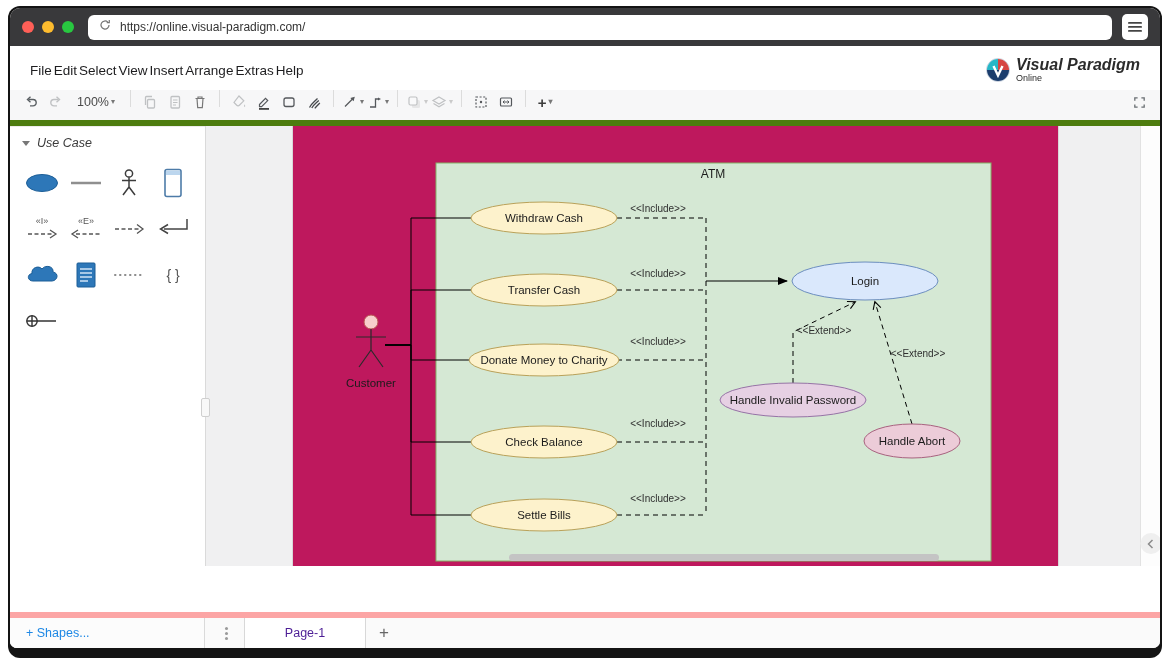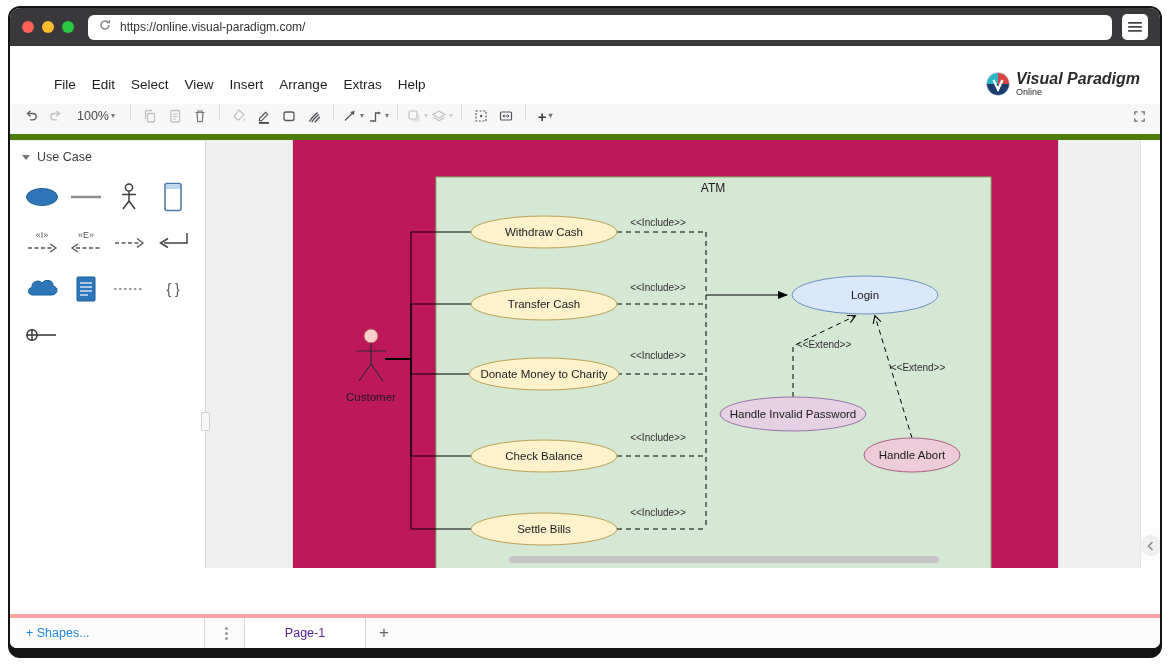--- a/index.html
+++ b/index.html
@@ -17,21 +17,21 @@
   }
   
   .chrome { height:38px; background:#39393b; display:flex; align-items:center; padding:0 12px; gap:10px; flex:0 0 auto; }
   .lights { display:flex; gap:8px; margin-right:4px; }
   .light { width:12px; height:12px; border-radius:50%; }
   .light.red{background:#ff5f57;} .light.yellow{background:#febc2e;} .light.green{background:#28c840;}
   .urlbar { flex:1; height:25px; background:#fff; border-radius:6px; display:flex; align-items:center; padding:0 10px; gap:8px; }
   .url-text { font-size:12px; color:#333; white-space:nowrap; }
   .menu-btn { width:26px; height:26px; background:#fff; border-radius:5px; display:flex; align-items:center; justify-content:center; }
   
-  .menubar { height:40px; background:#fff; display:flex; align-items:center; padding:18px 20px 0 20px; gap:16px; font-size:13.5px; color:#1d1d1f; flex:0 0 auto;margin-left:24px; }
+  .menubar { height:40px; background:#fff; display:flex; align-items:center; padding:4px 20px 0 20px; gap:2px; font-size:13.5px; color:#1d1d1f; flex:0 0 auto; }
   .menu-item { cursor:default; }
   .menubar .spacer { flex:1; }
   .vp-logo { display:flex; align-items:center; gap:5px; }
   .vp-text { line-height:1.1; }
   .vp-line1 { font-size:16px; font-weight:bold; color:#2b2b2b;font-style:italic; }
   .vp-line2 { font-size:9px; color:#2b2b2b; }
   
   .toolbar { height:30px; background:#f7f7f8; border-bottom:6px solid #4d7c0f; display:flex; align-items:flex-start; padding:0 10px; gap:3px; flex:0 0 auto; color:#5a5f63; }
   .tb { height:24px; min-width:22px; display:flex; align-items:center; justify-content:center; gap:2px; border-radius:3px; font-size:12.5px; color:#4a4a4a; }
   .tb svg { display:block; }
@@ -42,34 +42,34 @@
   
   .main { flex:1; display:flex; min-height:0; position:relative; }
   .sidebar { width:195px; border-right:1px solid #dadada; background:#fff; display:flex; flex-direction:column; flex:0 0 auto; }
   .search-row { display:flex; align-items:center; padding:10px 6px 8px 12px; gap:5px; }
   .search-box { position:relative; flex:1; }
   .search-input { width:100%; box-sizing:border-box; height:25px; border:1px solid #c9c9c9; border-radius:3px; padding:0 24px 0 8px; font-size:12px; color:#333; outline:none; background:#fff; }
   .search-input::placeholder { color:#9a9a9a; }
   .search-icon { position:absolute; right:5px; top:5px; }
   .vdots { display:flex; flex-direction:column; gap:2px; padding:2px 4px; }
   .vdots i { width:3px; height:3px; border-radius:50%; background:#9a9a9a; }
-  .section-header { display:flex; align-items:center; gap:7px; padding:9px 12px 7px 12px; font-size:12.5px; color:#3c3c3c; border-top:1px solid #ececec; }
+  .section-header { display:flex; align-items:center; gap:7px; padding:9px 12px 7px 12px; font-size:12.5px; color:#3c3c3c; border-top:1px solid #ececec;font-style:italic; }
   .caret-down { width:0; height:0; border-left:4px solid transparent; border-right:4px solid transparent; border-top:5px solid #777; }
   .palette { display:grid; grid-template-columns:repeat(4,1fr); padding:8px 10px; row-gap:10px; }
   .cell { height:36px; display:flex; align-items:center; justify-content:center; }
   .sidebar .fill { flex:1; }
   
   .canvas { flex:1; background:#f0f0f1; position:relative; overflow:hidden; }
   .page { position:absolute; left:86px; top:0; width:765px; height:489px; background:#be185d; border:1px solid #d8d8d8; border-top:none; }
   .hscroll { position:absolute; left:303px; bottom:5px; width:430px; height:7px; border-radius:4px; background:#c4c4c4; }
   .panel-handle { position:absolute; left:191px; top:272px; width:7px; height:17px; background:#f8f8f8; border:1px solid #cfcfcf; border-radius:2px; z-index:5; }
   .rightstrip { width:19px; border-left:1px solid #e2e2e2; background:#fdfdfd; position:relative; flex:0 0 auto; }
   .collapse-btn { position:absolute; bottom:12px; left:50%; transform:translateX(-50%); width:21px; height:21px; border-radius:50%; background:#efefef; display:flex; align-items:center; justify-content:center; }
   
-  .bottombar { height:30px; display:flex; flex:0 0 auto; background:#fafafa; border-top:4px solid #fca5a5;margin-top:46px; }
+  .bottombar { height:30px; display:flex; flex:0 0 auto; background:#fafafa; border-top:6px solid #fca5a5;margin-top:46px; }
   .bb-left { width:195px; border-right:1px solid #dadada; display:flex; align-items:center; padding-left:16px; box-sizing:border-box; background:#fcfcfc; }
   .shapes-link { color:#1e88e5; font-size:12.5px; }
   .bb-right { flex:1; display:flex; align-items:stretch; }
   .bb-dots { display:flex; align-items:center; padding:0 12px 0 16px; }
   .page-tab { width:120px; background:#fff; border-left:1px solid #d8d8d8; border-right:1px solid #d8d8d8; display:flex; align-items:center; justify-content:center; font-size:12.5px; color:#4c1d95; }
   .add-page { width:36px; display:flex; align-items:center; justify-content:center; color:#666; font-size:17px; }
   
   svg.diagram { font-family:"Liberation Sans", sans-serif; }
   .solid-edge { stroke:#000; stroke-width:1; fill:none; stroke-linejoin:round; }
   .dashed-edge { stroke:#000; stroke-width:1; fill:none; stroke-dasharray:5,4; }

